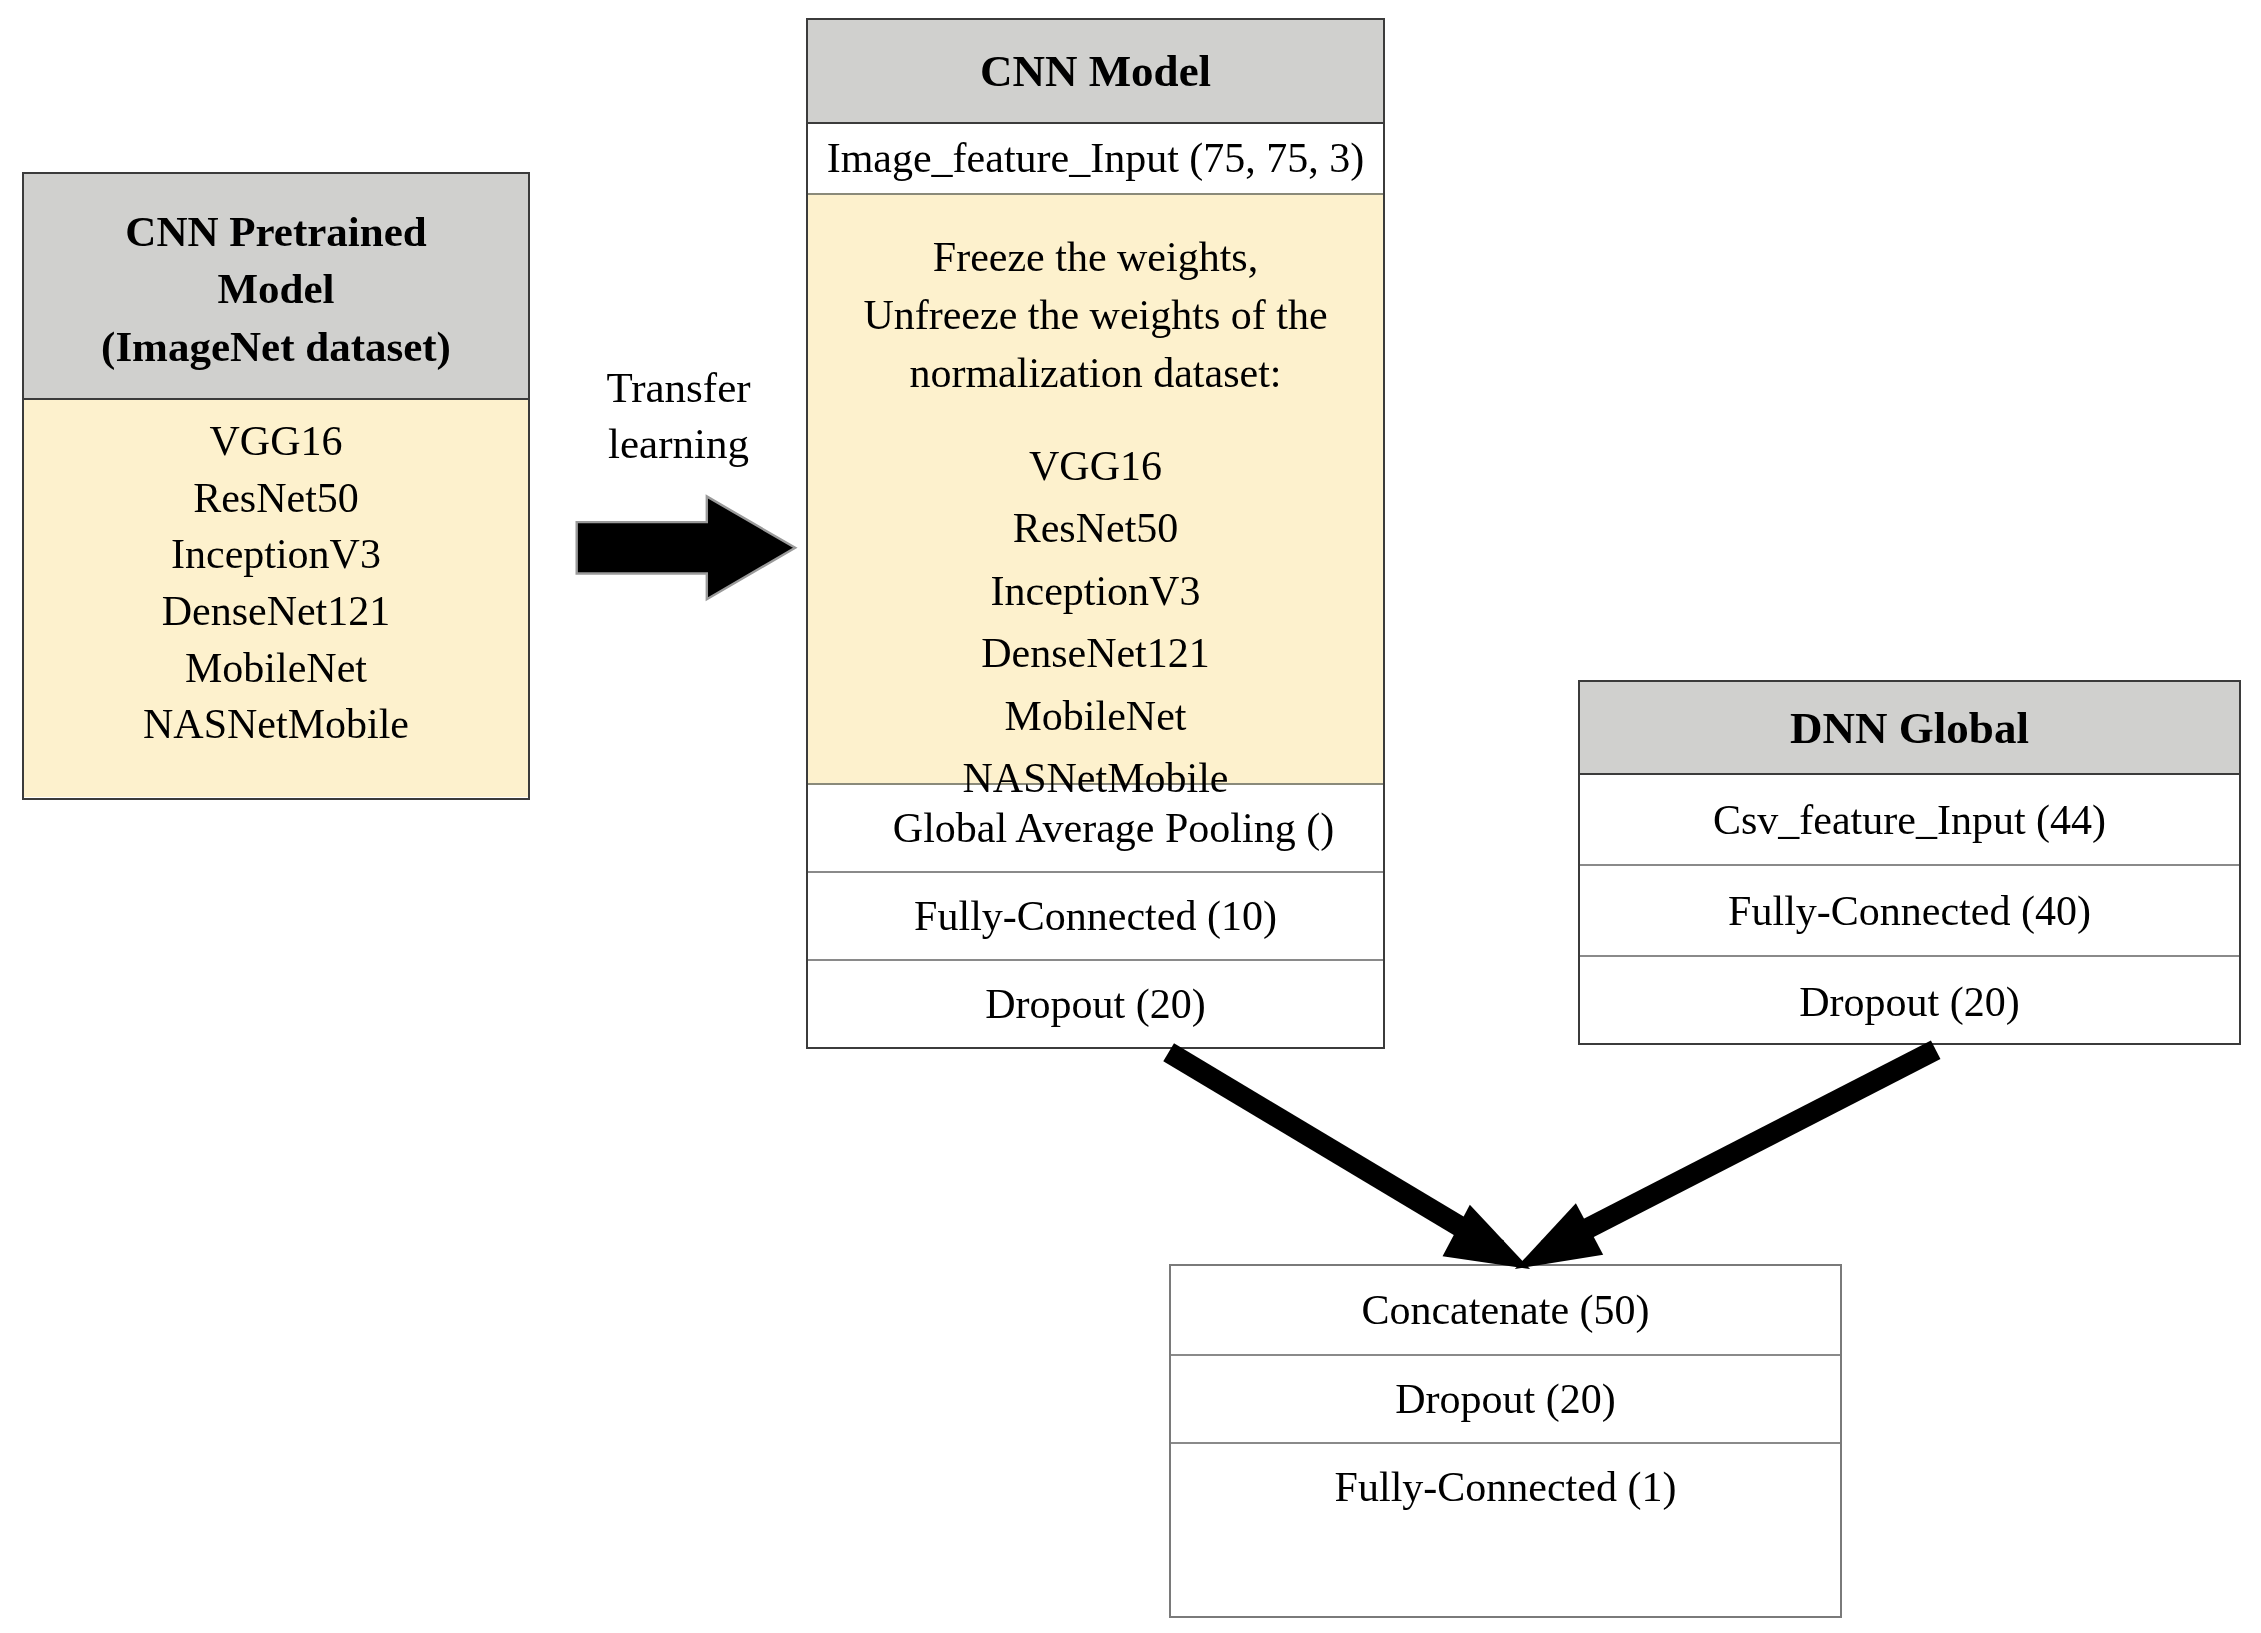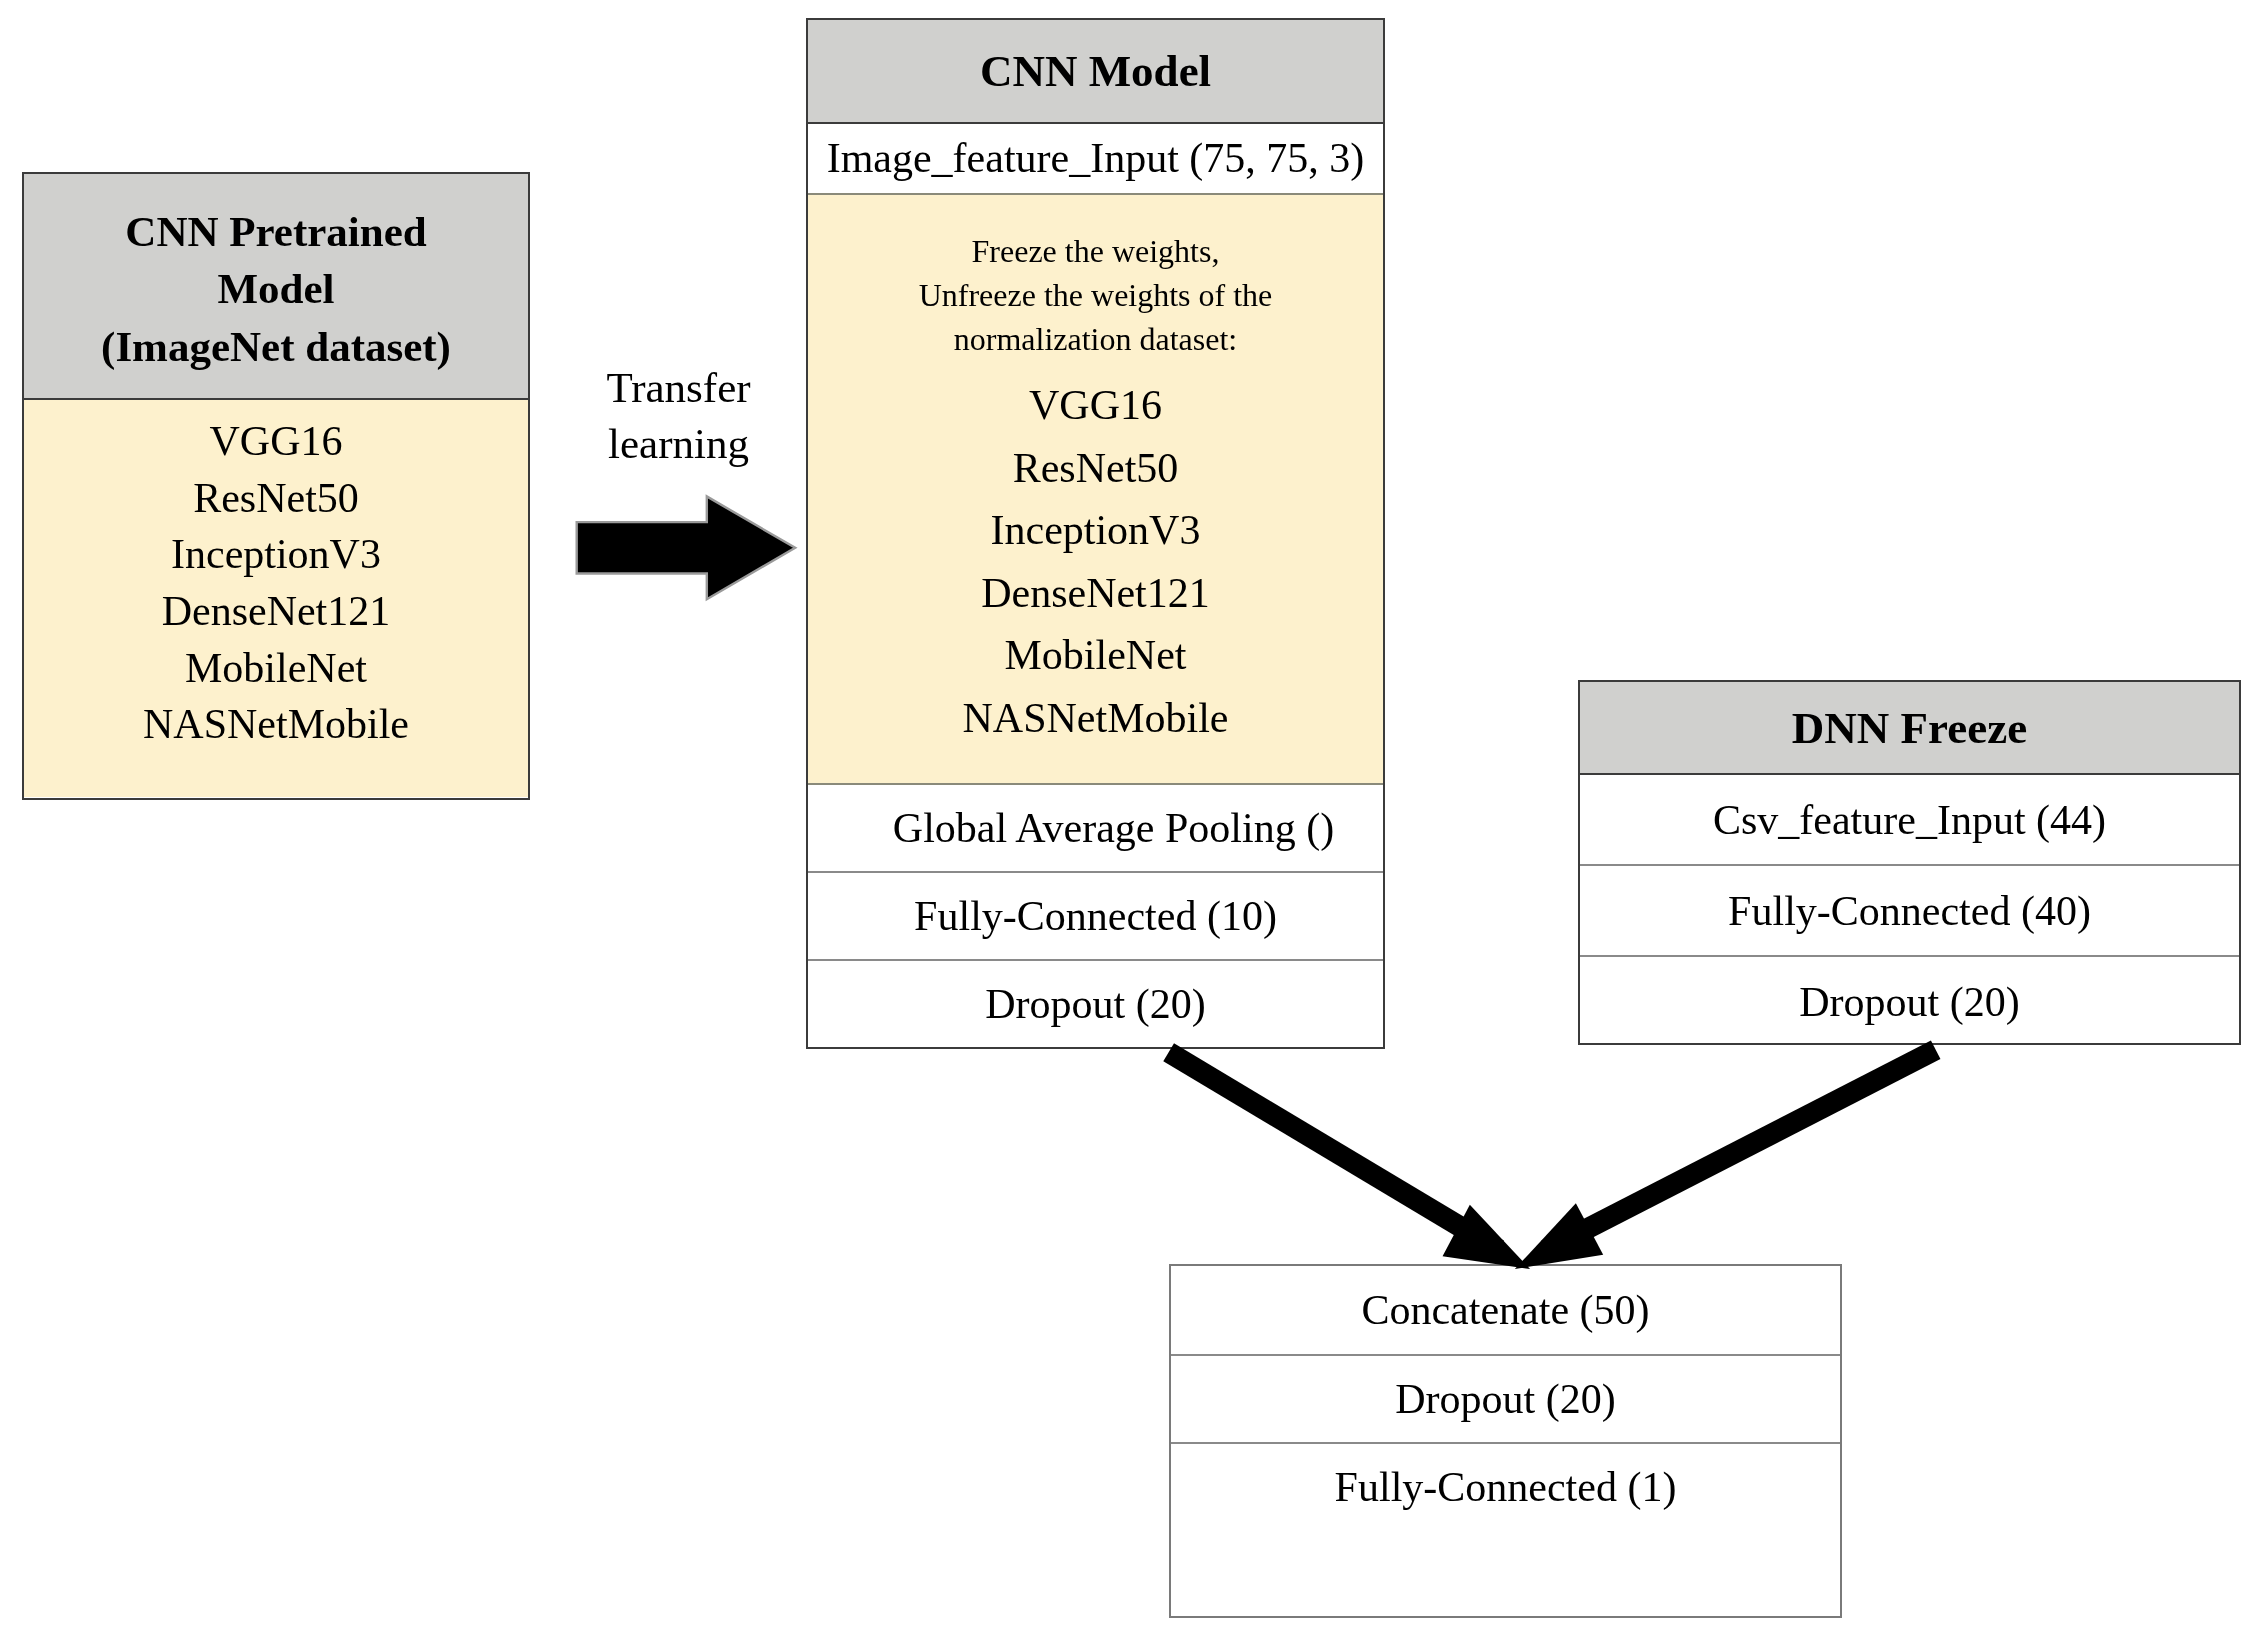--- a/index.html
+++ b/index.html
@@ -22,21 +22,21 @@
   #pretrained .yel{height:399px;flex-direction:column;line-height:1.35;
                    font-size:42px;padding-top:13px;justify-content:flex-start;}
   #pretrained .divider{border-top-color:#3b3b3b;}
 
   
   #cnnmodel{left:806px;top:17.7px;width:579px;height:1031px;border-color:#3b3b3b;}
   #cnnmodel .hdr{height:102px;font-size:45px;}
   #cnnmodel .rowin{height:71px;font-size:42px;border-top:2.4px solid #3b3b3b;}
   #cnnmodel .yel{height:590px;flex-direction:column;border-top:2.4px solid #8a8a7a;
                  font-size:42px;padding-top:34px;justify-content:flex-start;}
-  #cnnmodel .yel .note{font-size:32px;line-height:1.38;margin-bottom:13px;}
+  #cnnmodel .yel .note{font-size:42px;line-height:1.38;margin-bottom:32px;}
   #cnnmodel .yel .nm{line-height:1.49;}
   #cnnmodel .lyr{height:88px;font-size:42px;border-top:2.4px solid #8a8a8a;}
   #cnnmodel .lyr.first{border-top:2.4px solid #8a8a7a;padding-left:36px;}
 
   
   #dnnmodel{left:1578px;top:680px;width:663px;height:365px;border-color:#3b3b3b;}
   #dnnmodel .hdr{height:91px;font-size:45px;}
   #dnnmodel .lyr{height:91px;font-size:42px;border-top:2.4px solid #8a8a8a;}
   #dnnmodel .lyr.first{border-top:2.4px solid #3b3b3b;}
 
@@ -93,21 +93,21 @@
       <div class="nm">DenseNet121</div>
       <div class="nm">MobileNet</div>
       <div class="nm">NASNetMobile</div>
     </div>
     <div class="row lyr first">Global Average Pooling ()</div>
     <div class="row lyr">Fully-Connected (10)</div>
     <div class="row lyr">Dropout (20)</div>
   </div>
 
   <div class="box" id="dnnmodel">
-    <div class="row hdr">DNN Freeze</div>
+    <div class="row hdr">DNN Global</div>
     <div class="row lyr first">Csv_feature_Input (44)</div>
     <div class="row lyr">Fully-Connected (40)</div>
     <div class="row lyr">Dropout (20)</div>
   </div>
 
   <div class="box" id="concat">
     <div class="row lyr first">Concatenate (50)</div>
     <div class="row lyr">Dropout (20)</div>
     <div class="row lyr">Fully-Connected (1)</div>
   </div>

